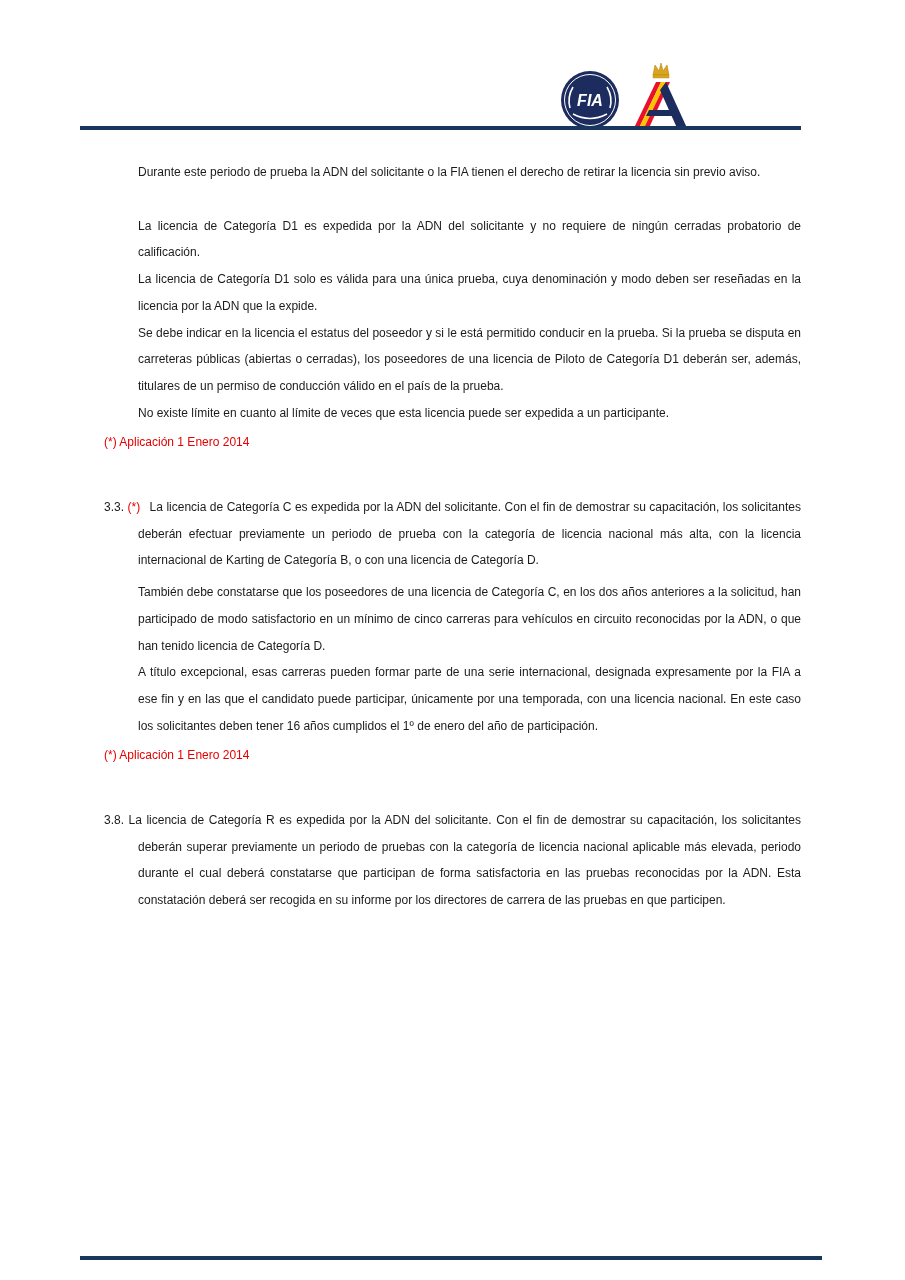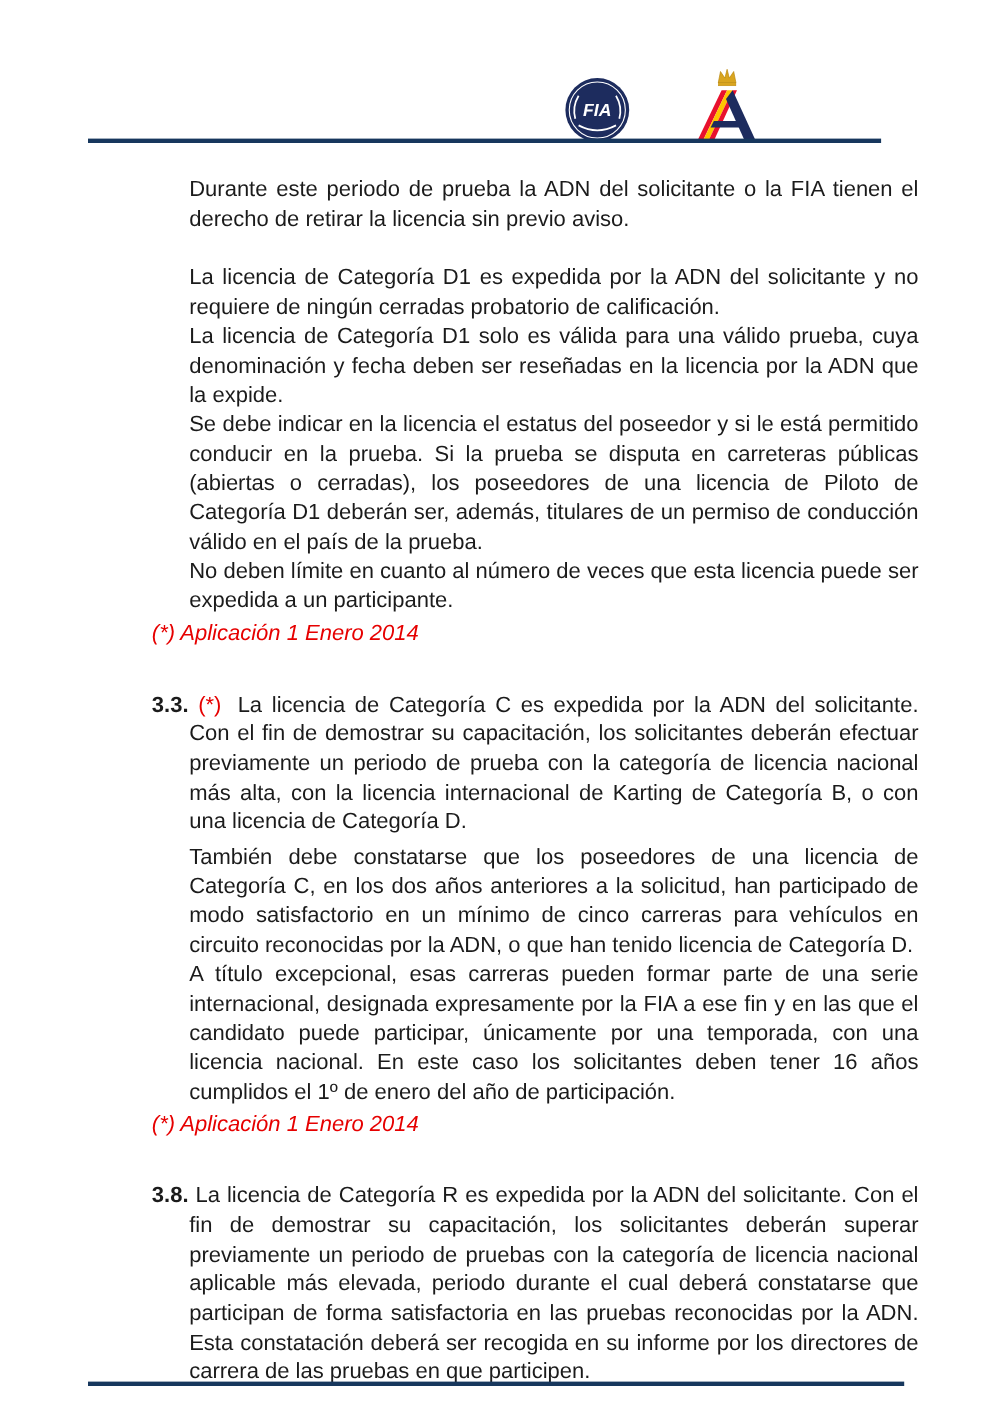--- a/index.html
+++ b/index.html
@@ -21,51 +21,50 @@
   }
   .rule-bottom {
     position: absolute;
     left: 80px; top: 1256px;
     width: 742px; height: 4px;
     background: #17375d;
   }
 
   .fia-logo {
     position: absolute;
-    left: 513px; top: 70px;
+    left: 560px; top: 70px;
     width: 60px; height: 60px;
   }
   .rfeda-logo {
     position: absolute;
     left: 628px; top: 60px;
     width: 64px; height: 70px;
   }
 
   .content {
     position: absolute;
     top: 159px;
     left: 104px;
     width: 697px;
-    font-size: 20px;
+    font-size: 12px;
     line-height: 26.7px;
-    margin-left: 34px;
   }
 
   p.body { margin-left: 34px; text-align: justify; }
   p.hang { margin-left: 34px; text-indent: -34px; text-align: justify; }
 
-  .num { font-weight: bold; }
+  .num { font-weight: normal; }
   .red { color: #e60000; }
   .star { padding-right: 6px; }
   .note { color: #e60000; text-align: left; }
 
   .mb-line { margin-bottom: 27px; }
   .mb-xs   { margin-bottom: 3px; }
   .mb-para { margin-bottom: 5px; }
-  .mb-note { margin-bottom: 38px; font-style: italic; }
+  .mb-note { margin-bottom: 38px; }
 </style>
 </head>
 <body>
 
 <div class="page">
 
   <header>
     <div class="fia-logo">
       <svg viewBox="0 0 60 60" width="60" height="60">
         <circle cx="30" cy="30" r="29" fill="#1d2c5e"></circle>
@@ -93,23 +92,23 @@
     </div>
 
     <div class="rule-top"></div>
   </header>
 
   <main class="content">
 
     <section>
       <p class="body mb-line">Durante este periodo de prueba la ADN del solicitante o la FIA tienen el derecho de retirar la licencia sin previo aviso.</p>
       <p class="body">La licencia de Categoría D1 es expedida por la ADN del solicitante y no requiere de ningún cerradas probatorio de calificación.</p>
-      <p class="body">La licencia de Categoría D1 solo es válida para una válido prueba, cuya denominación y fecha deben ser reseñadas en la licencia por la ADN que la expide.</p>
+      <p class="body">La licencia de Categoría D1 solo es válida para una única prueba, cuya denominación y modo deben ser reseñadas en la licencia por la ADN que la expide.</p>
       <p class="body">Se debe indicar en la licencia el estatus del poseedor y si le está permitido conducir en la prueba. Si la prueba se disputa en carreteras públicas (abiertas o cerradas), los poseedores de una licencia de Piloto de Categoría D1 deberán ser, además, titulares de un permiso de conducción válido en el país de la prueba.</p>
-      <p class="body mb-xs">No deben límite en cuanto al número de veces que esta licencia puede ser expedida a un participante.</p>
+      <p class="body mb-xs">No existe límite en cuanto al límite de veces que esta licencia puede ser expedida a un participante.</p>
       <p class="note mb-note">(*) Aplicación 1 Enero 2014</p>
     </section>
 
     <section>
       <p class="hang mb-para">
         <span class="num">3.3.</span>
         <span class="red star">(*)</span>
         <span>La licencia de Categoría C es expedida por la ADN del solicitante. Con el fin de demostrar su capacitación, los solicitantes deberán efectuar previamente un periodo de prueba con la categoría de licencia nacional más alta, con la licencia internacional de Karting de Categoría B, o con una licencia de Categoría D.</span>
       </p>
       <p class="body">También debe constatarse que los poseedores de una licencia de Categoría C, en los dos años anteriores a la solicitud, han participado de modo satisfactorio en un mínimo de cinco carreras para vehículos en circuito reconocidas por la ADN, o que han tenido licencia de Categoría D.</p>

